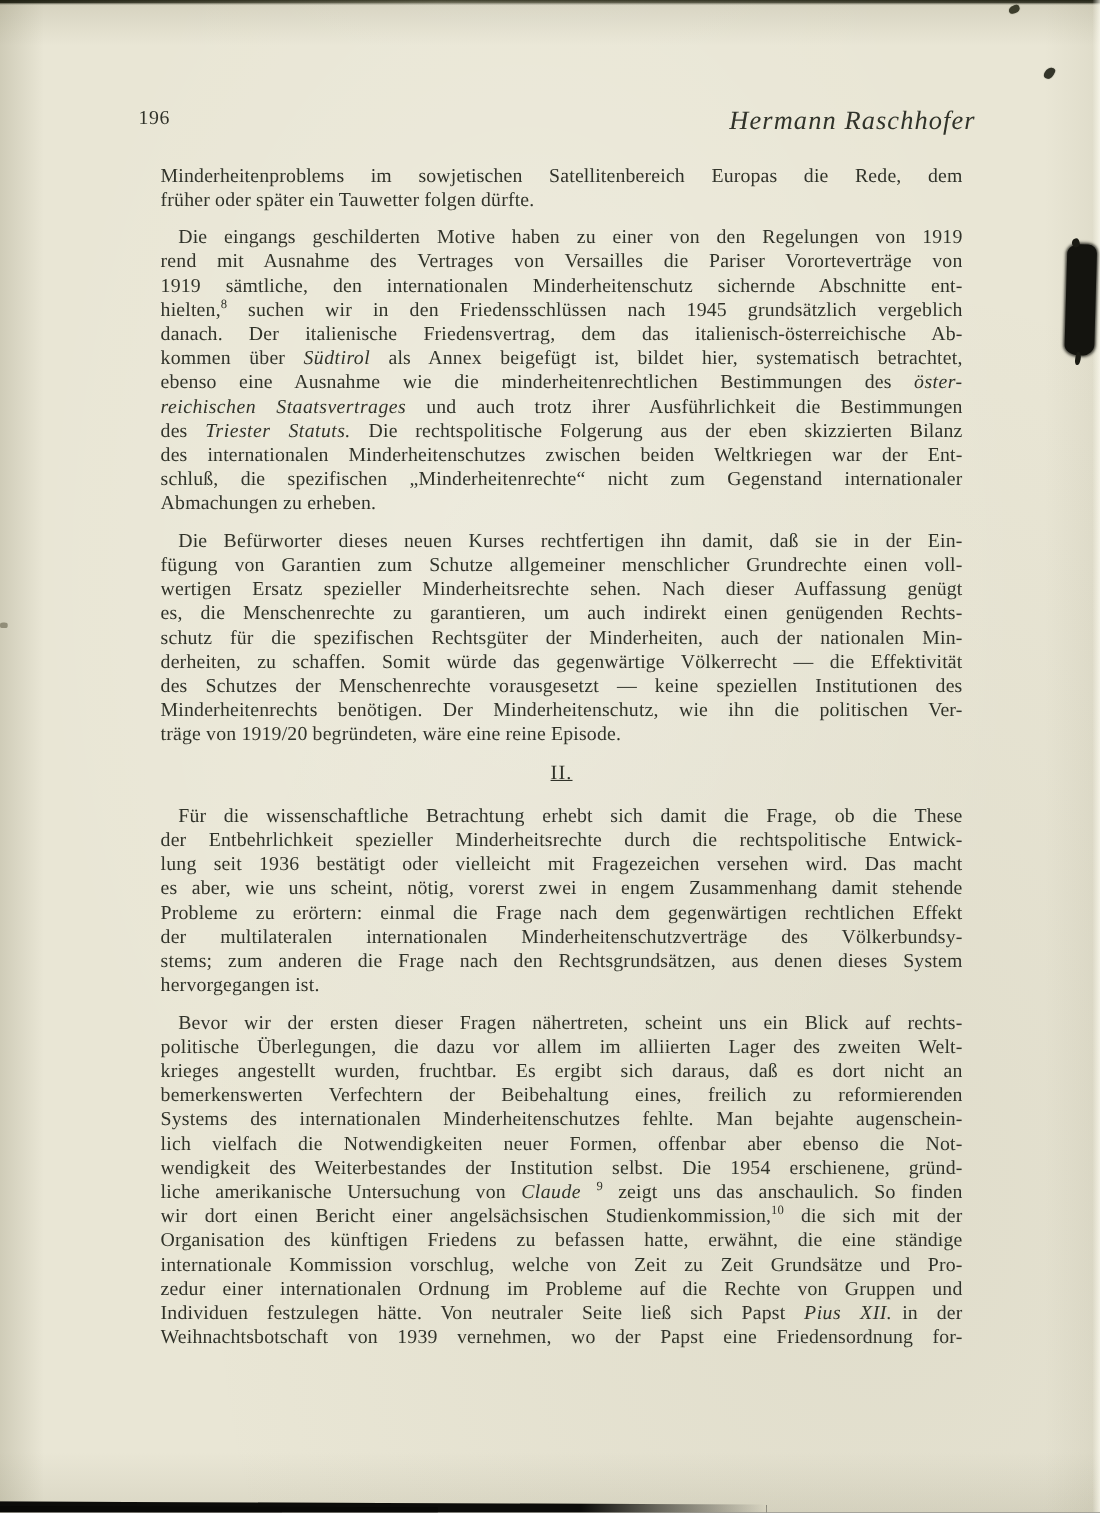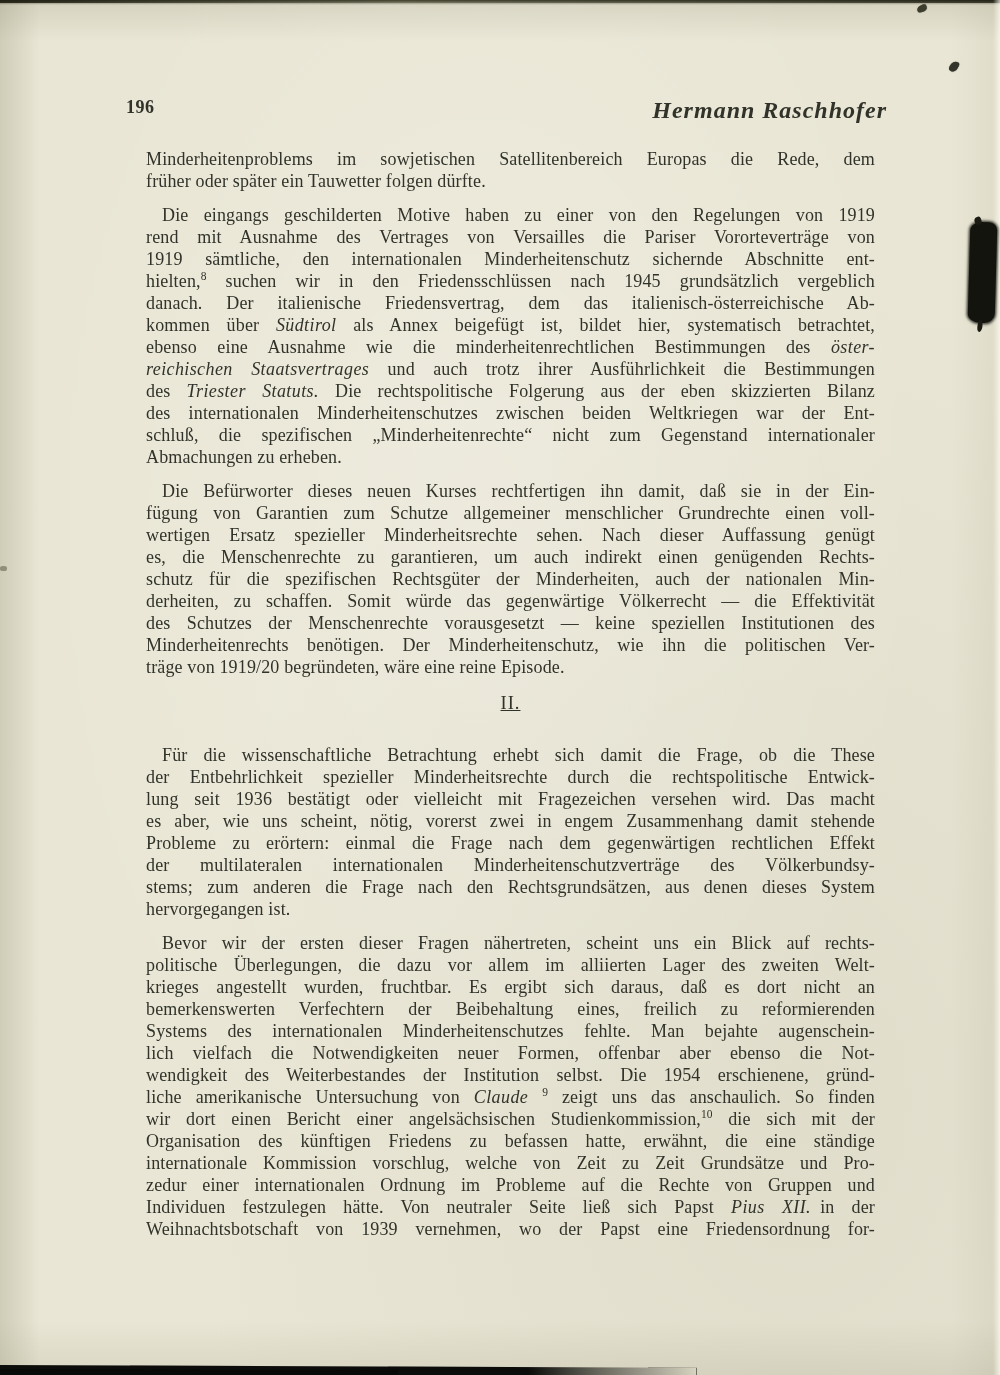--- a/index.html
+++ b/index.html
@@ -66,21 +66,21 @@
   .speck-b {
     position:absolute; left:950px; top:61px; width:8px; height:11px;
     background:#34352a; border-radius:70% 30% 60% 40%; transform:rotate(28deg);
     box-shadow: 0 0 1px rgba(52,53,42,0.8);
   }
   .speck-c {
     position:absolute; left:0; top:566px; width:7px; height:5px;
     background:rgba(92,90,68,0.55); border-radius:40%;
   }
   
-  .header-row { position:absolute; top:97px; left:0; width:1000px; height:24px;font-weight:bold; }
+  .header-row { position:absolute; top:97px; left:0; width:1000px; height:24px; }
   .page-number {
     position:absolute; left:126px; top:0; font-size:18px; letter-spacing:0.5px;
   }
   .running-header {
     position:absolute; left:134px; width:753px; top:0; text-align:right;
     font-style:italic; font-size:24px; letter-spacing:1px;
   }
   
   .text-body {
     position:absolute; left:134px; top:136px; width:753px;
@@ -90,21 +90,21 @@
   .line {
     text-align: justify;
     -moz-text-align-last: justify;
     text-align-last: justify;
     white-space: normal;
     height: 22px; overflow: hidden;
   }
   .line.no-just { text-align:right; -moz-text-align-last:left; text-align-last:left; }
   .line.indent { text-indent:16px; }
   .section-heading {
-    text-align:center; margin-top:14px; margin-bottom:30px; height:22px;
+    text-align:center; margin-top:14px; margin-bottom:16px; height:22px;
     font-size:18.5px; letter-spacing:1px;text-decoration:underline;
   }
   em { font-style: italic; letter-spacing:0.4px; }
   sup { font-size:11.5px; line-height:0; vertical-align:super; letter-spacing:0; }
 </style>
 </head>
 <body>
 
 <div class="page">
 

